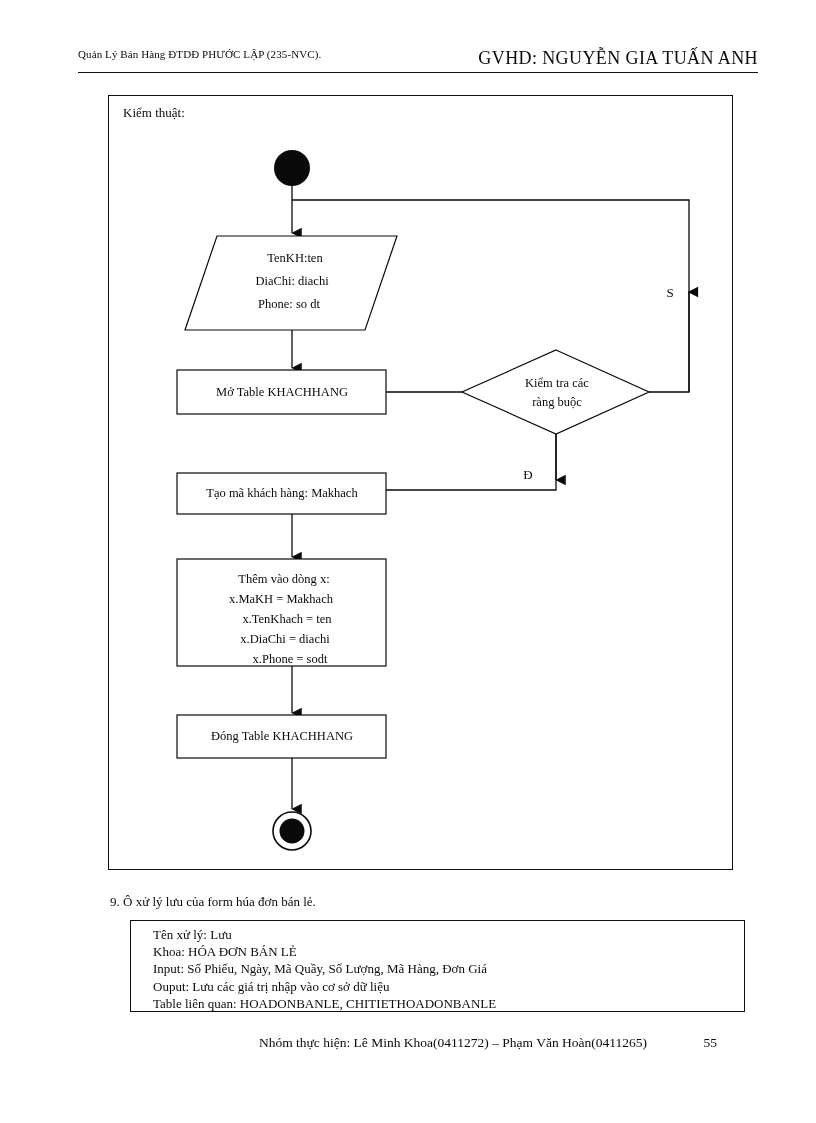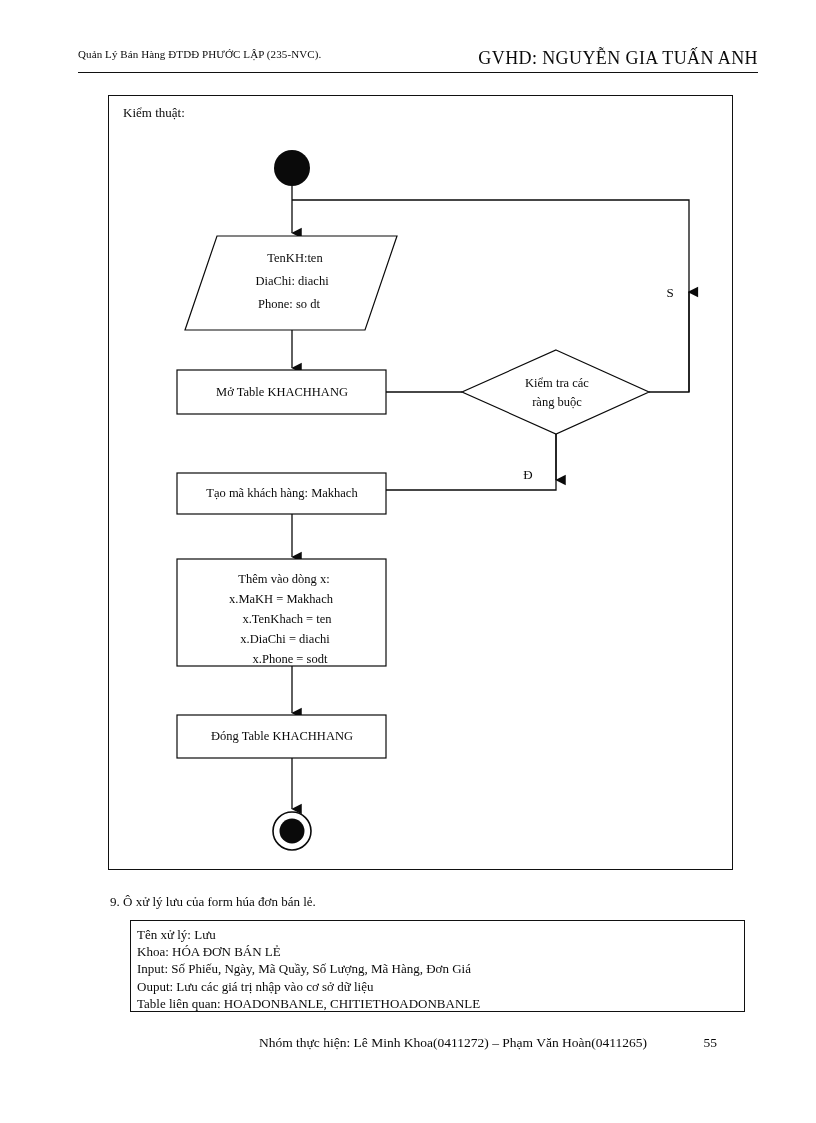--- a/index.html
+++ b/index.html
@@ -95,21 +95,21 @@
 
   
   .spec-box {
     position: absolute;
     left: 130px;
     top: 920px;
     width: 615px;
     height: 92px;
     border: 1px solid #111;
     box-sizing: border-box;
-    padding: 5px 0 0 6px;
+    padding: 5px 0 0 22px;
   }
   .spec-line {
     font-size: 13px;
     line-height: 17.2px;
     white-space: nowrap;
   }
 
   
   .footer {
     position: absolute;

